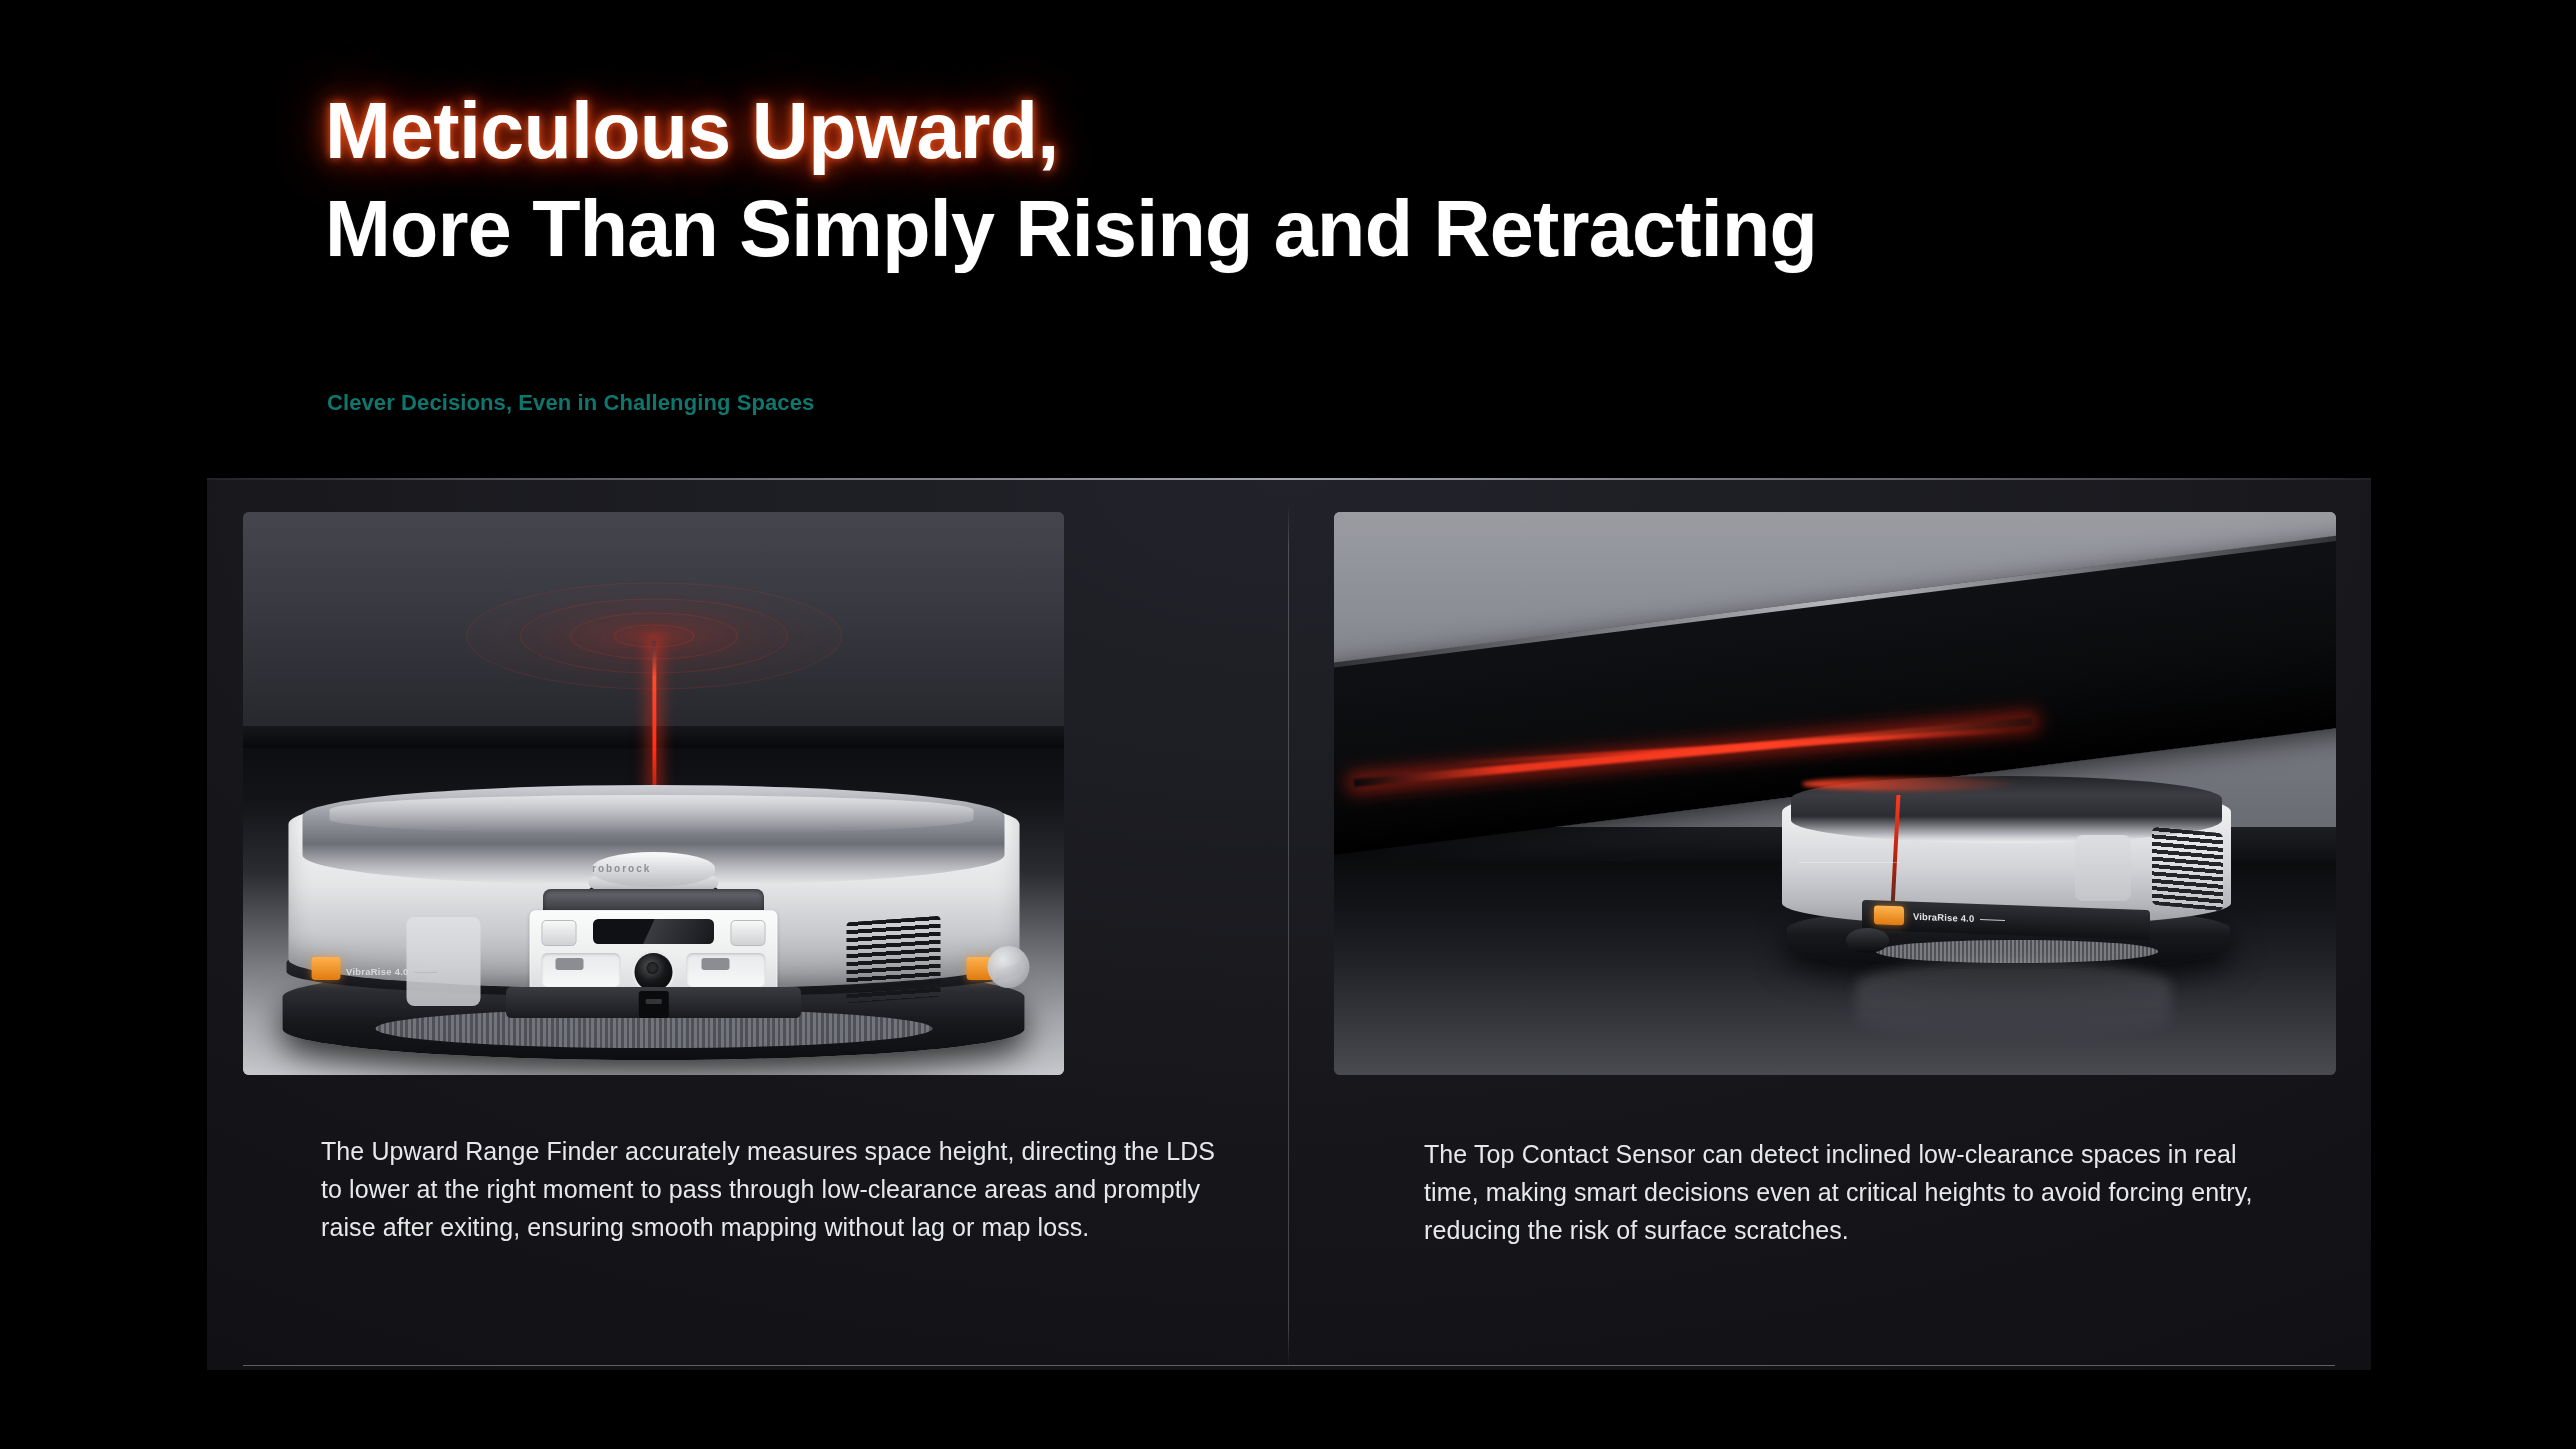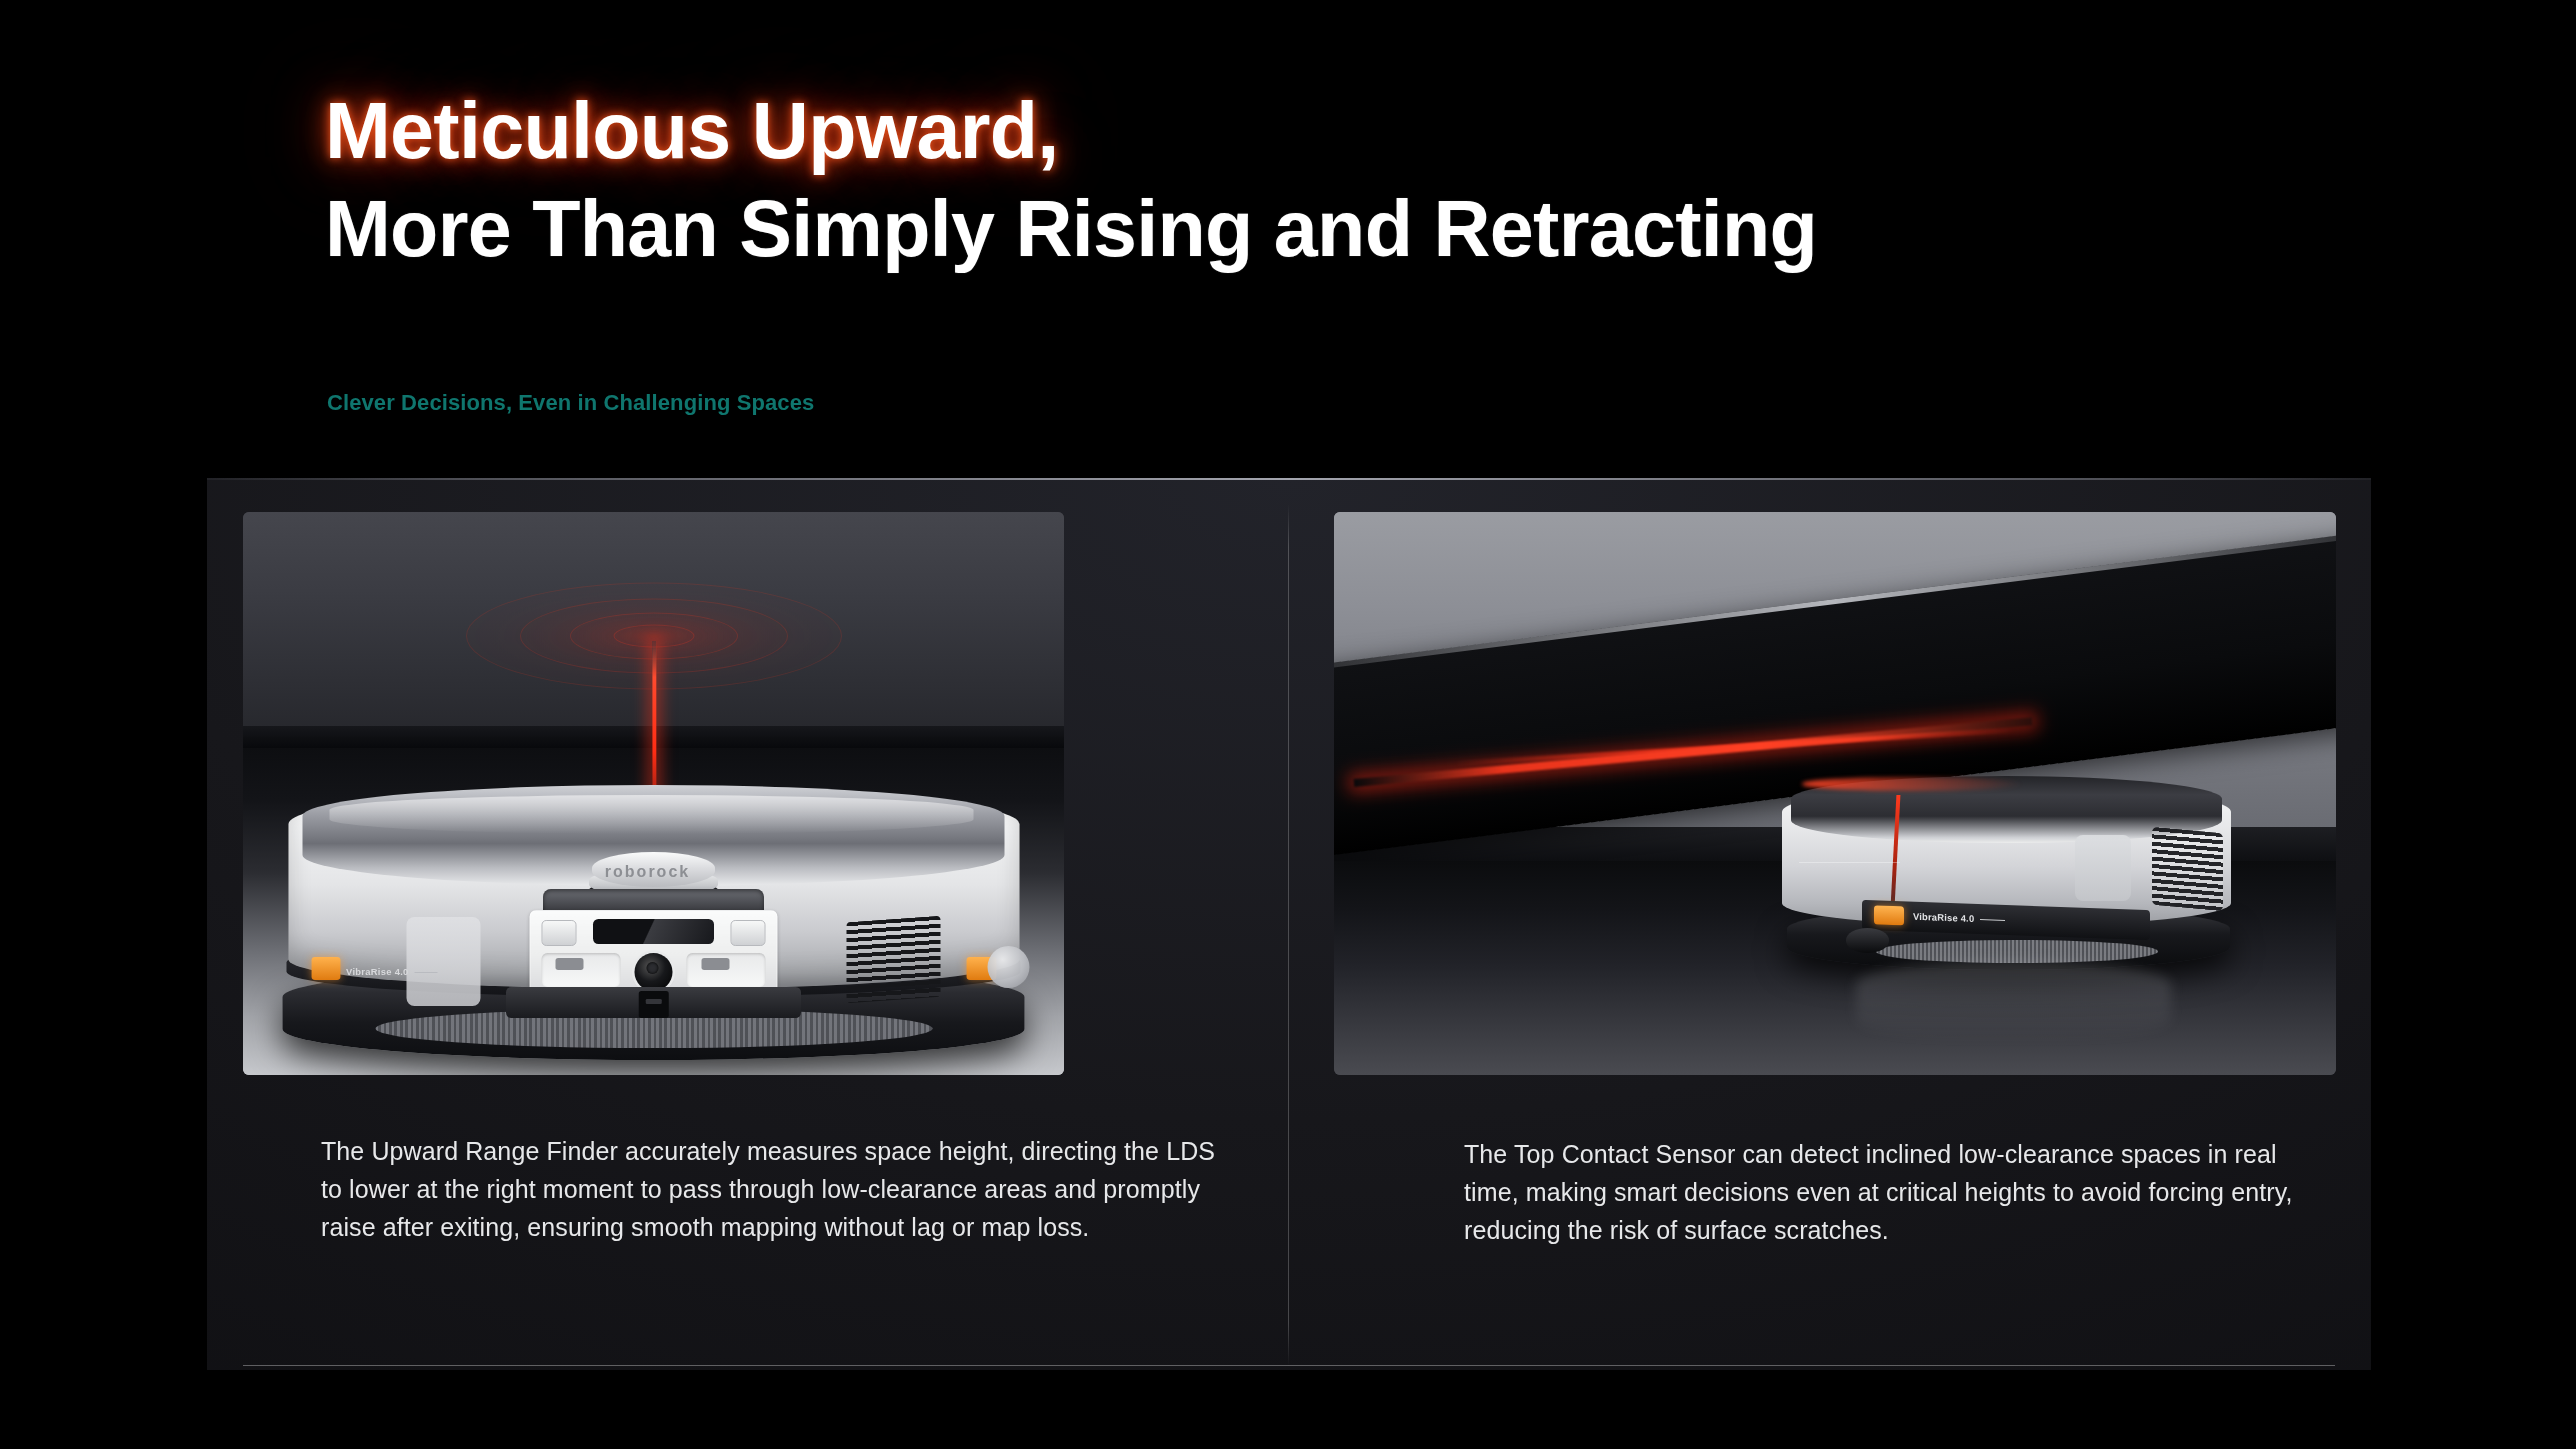--- a/index.html
+++ b/index.html
@@ -156,22 +156,22 @@
     position:absolute; left:1.3px; top:17.4px; width:129px; height:27px;
     border-radius:50%/11.4px;
     background:linear-gradient(180deg,#f4f5f6,#c8cacd 60%,#9b9da2);
   }
   .bot-l .lidar .cap{
     position:absolute; left:4px; top:0px; width:123px; height:35px;
     border-radius:50%/16px;
     background:linear-gradient(180deg,#fafbfb 0%,#dcddE0 45%,#b9bbbf 100%);
   }
   .bot-l .lidar .cap-txt{
-    position:absolute; left:0; top:10.7px; width:111px; text-align:center;
-    font-size:16px; letter-spacing:2px; color:#8d8f94; font-weight:600;
+    position:absolute; left:0; top:10.7px; width:111px; text-align:left;
+    font-size:10px; letter-spacing:2px; color:#8d8f94; font-weight:600;
   }
   .bot-l .recess{
     position:absolute; left:50%; top:101px; transform:translateX(-50%);
     width:221px; height:47px; border-radius:8px 8px 5.4px 5.4px;
     background:linear-gradient(180deg,#6c6e74 0%,#3b3c41 45%,#8e9095 100%);
     box-shadow:inset 0 2px 4px rgba(0,0,0,.5);
   }
   .bot-l .sensorbox{
     position:absolute; left:50%; top:122px; transform:translateX(-50%);
     width:248px; height:86px; border-radius:6.7px;
@@ -351,21 +351,21 @@
     background:linear-gradient(180deg, rgba(200,202,208,.22), rgba(200,202,208,0));
     filter:blur(6px); border-radius:50%/23px;
   }
 
   
   .caption{
     position:absolute; font-size:25px; line-height:1.52;
     color:#e7e8ea; font-weight:400; letter-spacing:0.1px;
   }
   .caption-left { left:321px;  top:1132px; width:919px; }
-  .caption-right{ left:1424px; top:1135px; width:865px;margin-left:40px; }
+  .caption-right{ left:1424px; top:1135px; width:865px; }
 </style>
 </head>
 <body>
 
 <div class="headline-block">
   <div class="headline-line1">Meticulous Upward,</div>
   <div class="headline-line2">More Than Simply Rising and Retracting</div>
 </div>
 
 <div class="subhead">Clever Decisions, Even in Challenging Spaces</div>

